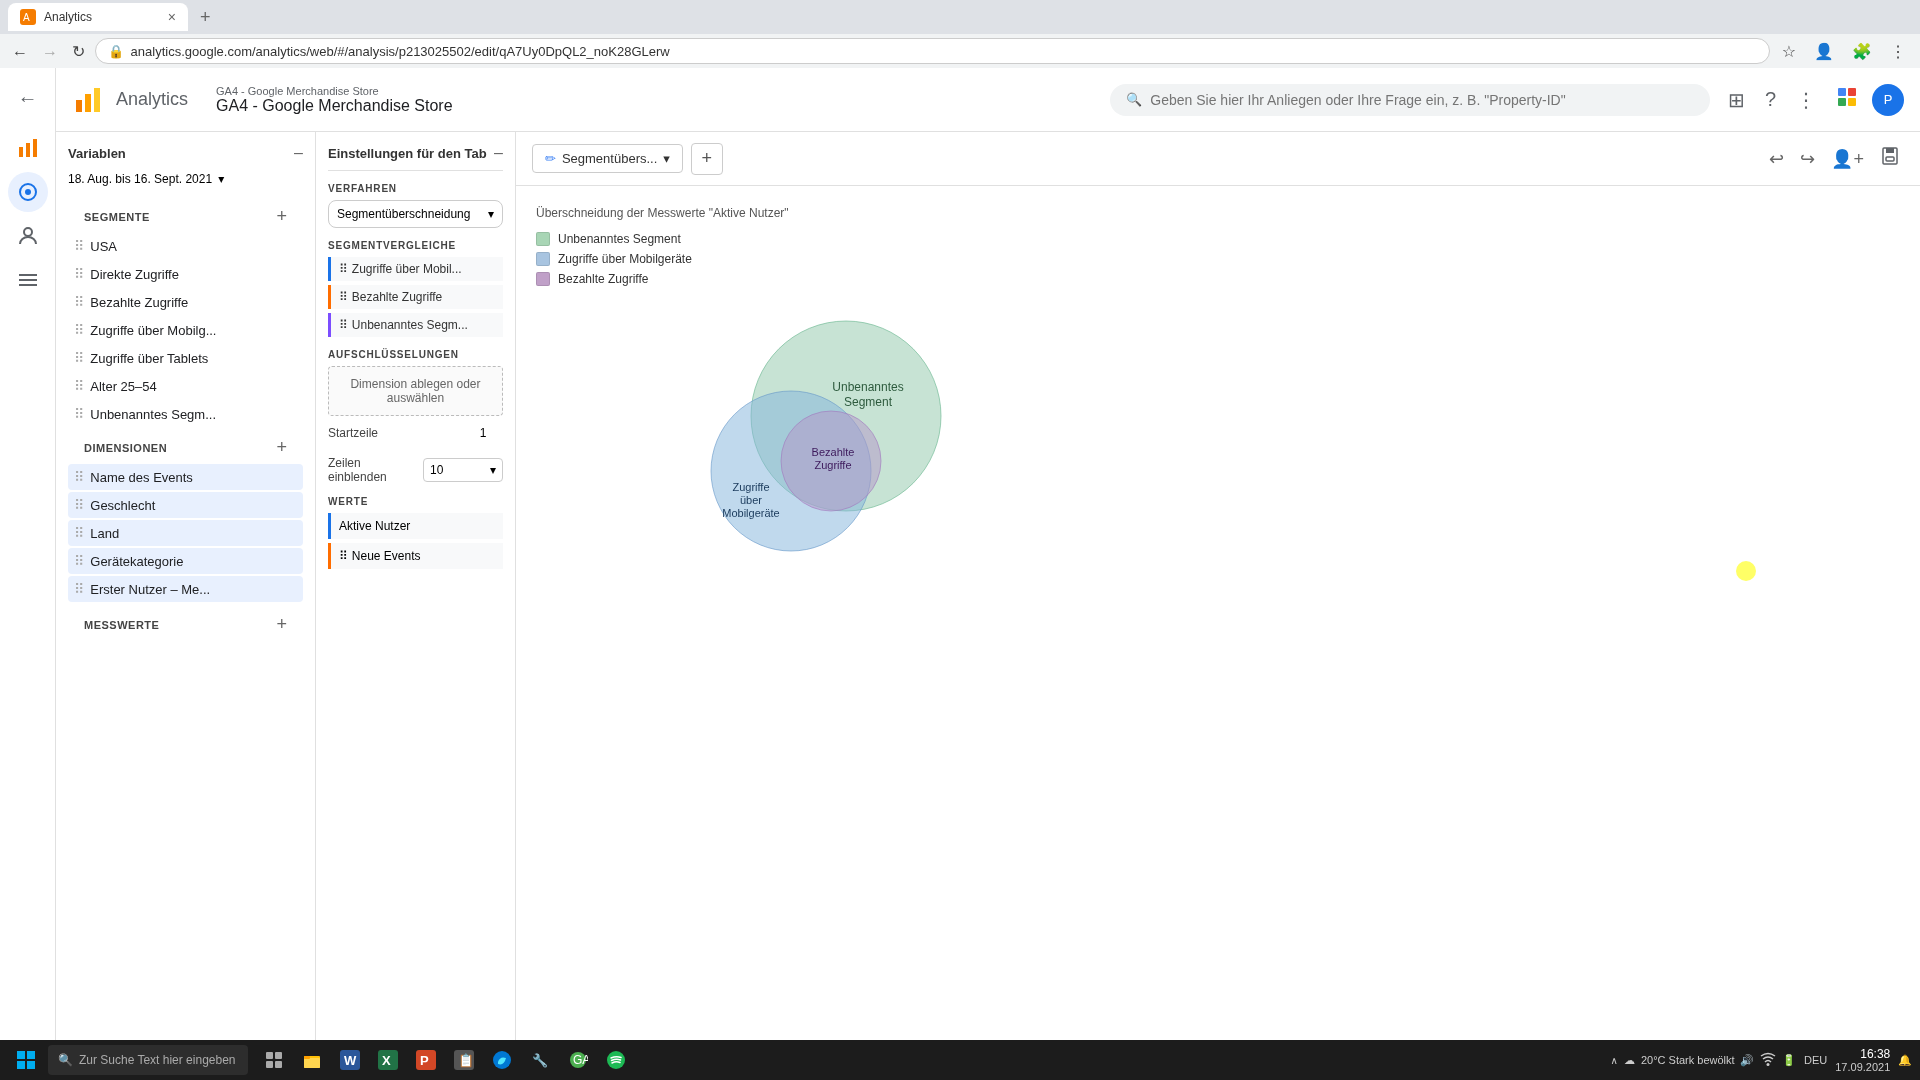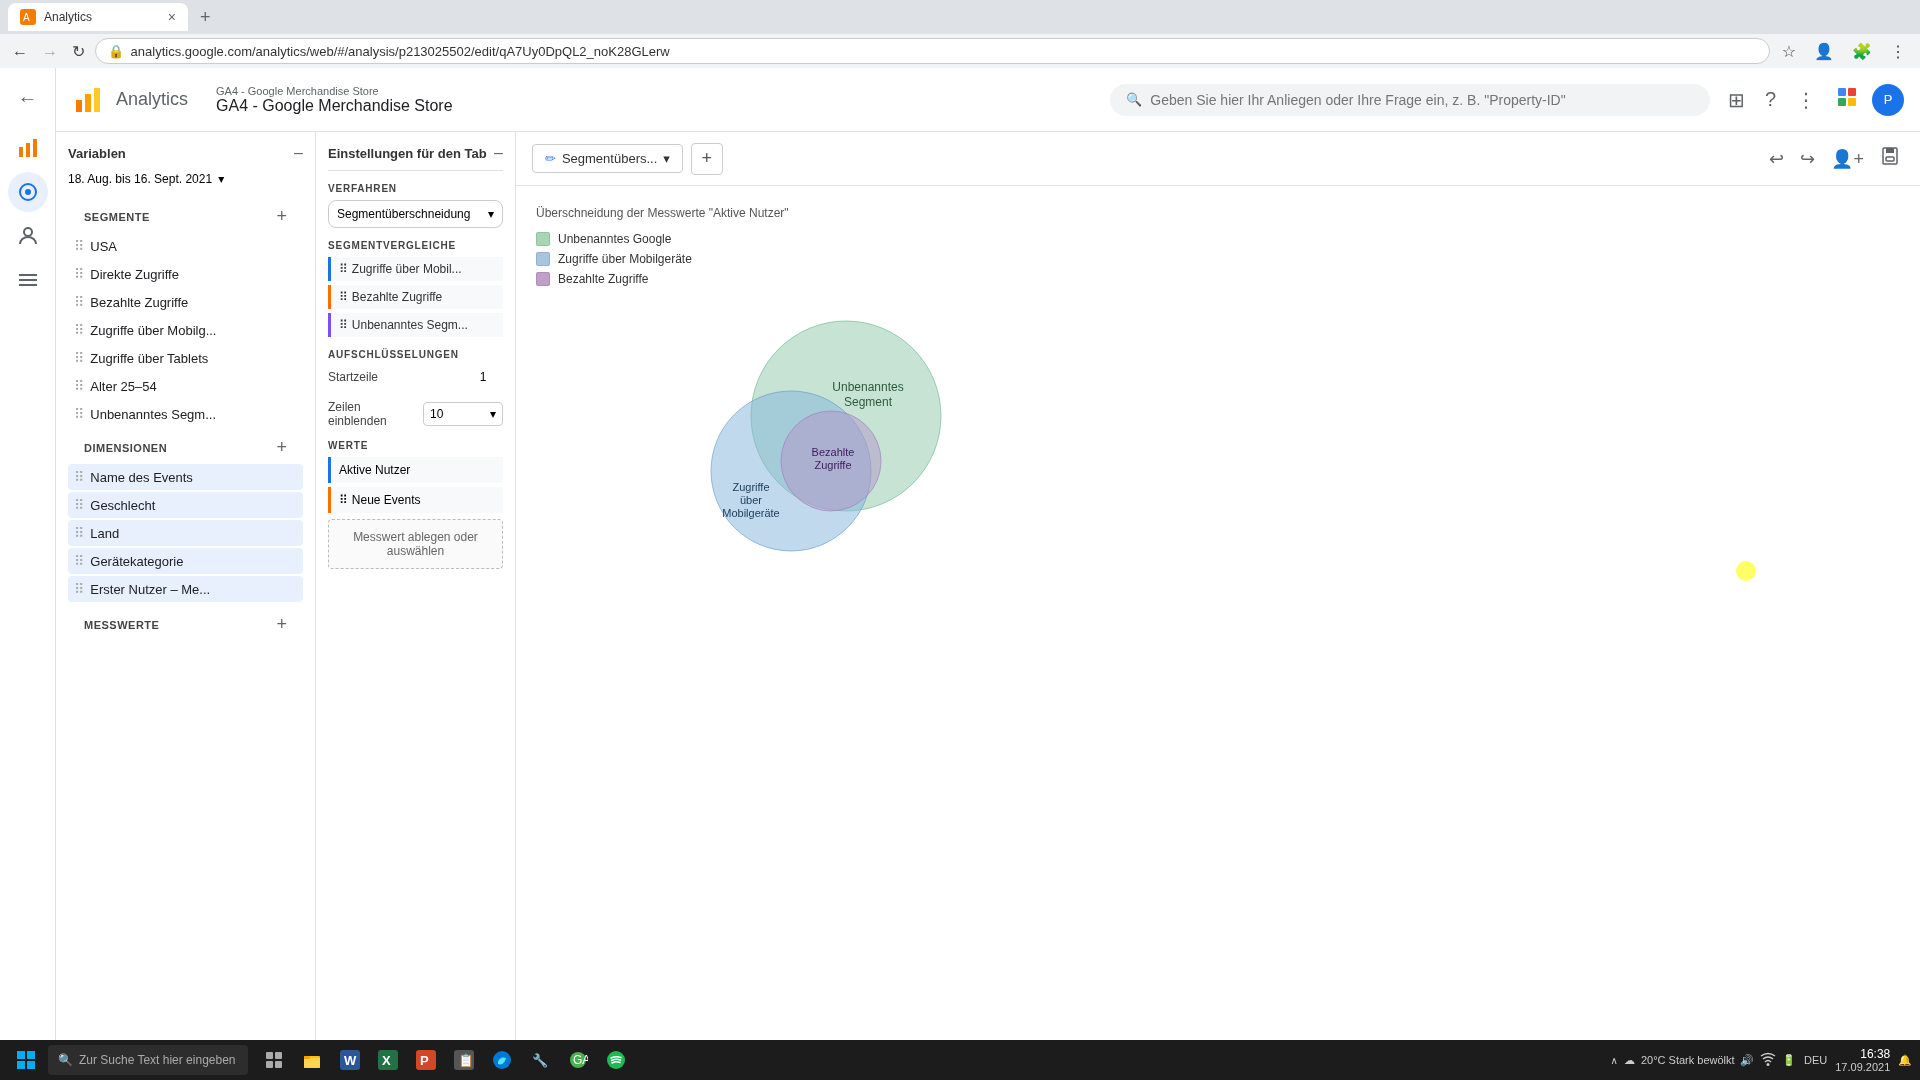--- a/index.html
+++ b/index.html
@@ -318,20 +318,24 @@
         <div class="seg-compare-item orange">
           <span>⠿</span>
           <span>Bezahlte Zugriffe</span>
         </div>
         <div class="seg-compare-item purple">
           <span>⠿</span>
           <span>Unbenanntes Segm...</span>
         </div>
 
         <div class="settings-section-title">AUFSCHLÜSSELUNGEN</div>
+        <div class="drop-zone">
+          <span>Dimension ablegen oder
+auswählen</span>
+        </div>
 
         <div class="row-section">
           <div class="row-input-line">
             <span class="row-label">Startzeile</span>
             <input type="text" class="row-value" value="1" style="">
           </div>
           <div class="row-input-line">
             <span class="row-label" style="white-space:pre-line;">Zeilen
 einblenden</span>
             <div class="rows-select">
@@ -341,24 +345,20 @@
           </div>
         </div>
 
         <div class="settings-section-title">WERTE</div>
         <div class="wert-item">
           <span>Aktive Nutzer</span>
         </div>
         <div class="wert-item orange">
           <span>⠿</span>
           <span>Neue Events</span>
-        </div>
-        <div class="drop-zone" style="margin-top:6px;">
-          <span>Messwert ablegen oder
-auswählen</span>
         </div>
       </div>
 
       <div class="viz-area">
         <div class="viz-toolbar">
           <div class="viz-dropdown">
             <span style="color:#4285F4;">✏</span>
             <span>Segmentübers...</span>
             <span>▾</span>
           </div>
@@ -373,21 +373,21 @@
                 <rect x="6" y="2" width="8" height="5" fill="#5f6368"></rect>
                 <rect x="6" y="11" width="8" height="4" rx="1" stroke="#5f6368" stroke-width="1.5"></rect>
               </svg>
           </button>
         </div>
         <div class="viz-content">
           <div class="viz-subtitle">Überschneidung der Messwerte "Aktive Nutzer"</div>
           <div class="legend">
             <div class="legend-item">
               <div class="legend-color" style="background:#a8d5b5;"></div>
-              <span>Unbenanntes Google</span>
+              <span>Unbenanntes Segment</span>
             </div>
             <div class="legend-item">
               <div class="legend-color" style="background:#a8c4e0;"></div>
               <span>Zugriffe über Mobilgeräte</span>
             </div>
             <div class="legend-item">
               <div class="legend-color" style="background:#c0a0c8;"></div>
               <span>Bezahlte Zugriffe</span>
             </div>
           </div>

